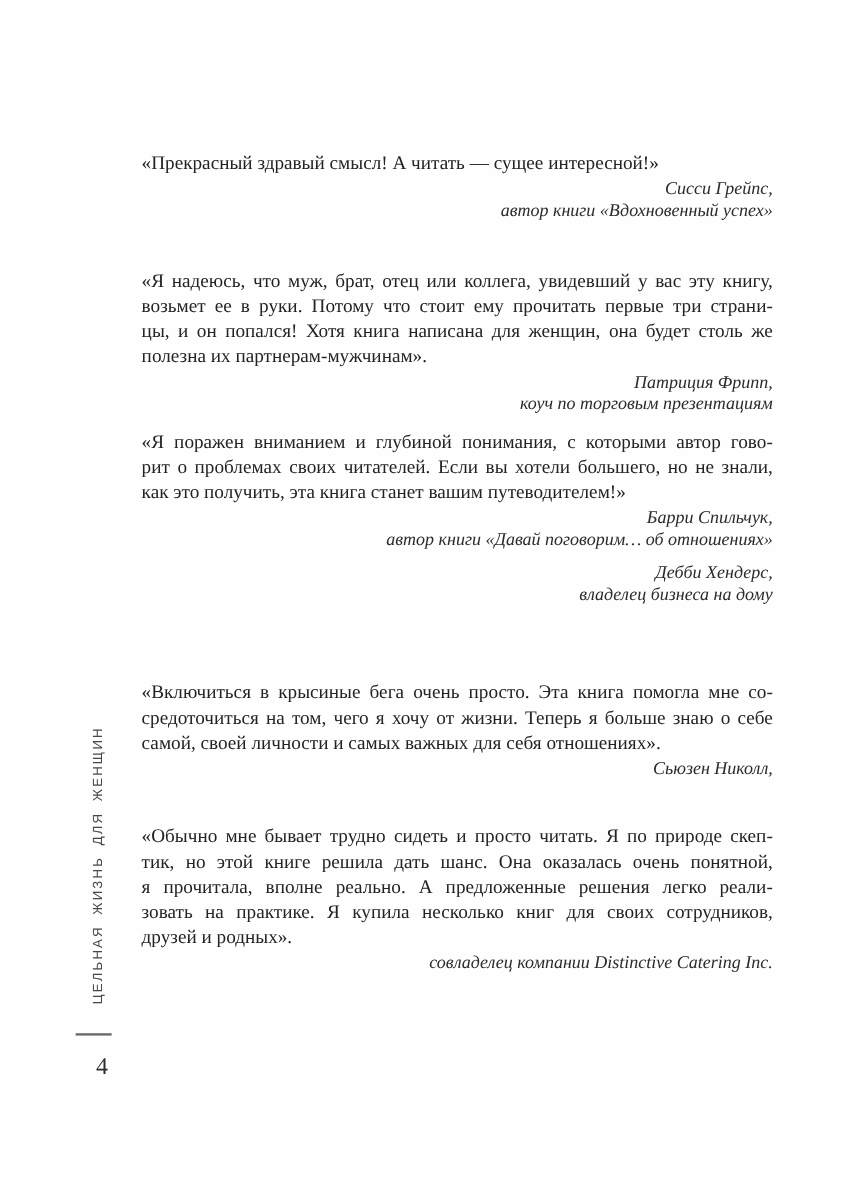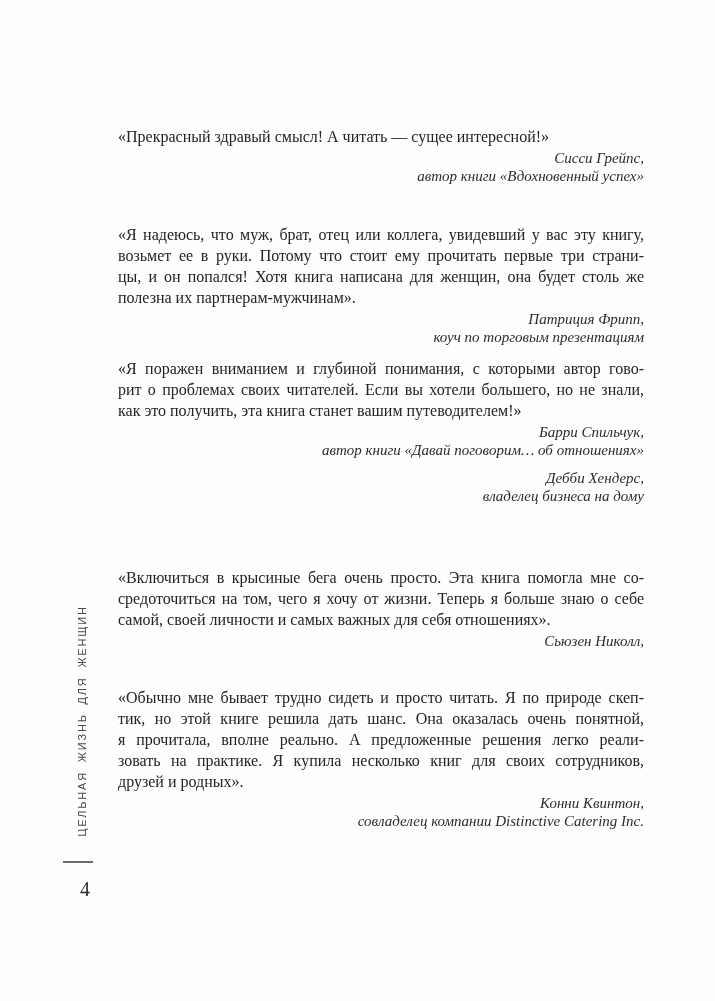--- a/index.html
+++ b/index.html
@@ -153,19 +153,18 @@
 
   <section class="quote" style="top: 687px;">
     <div class="quote-body">
           <div class="qline">«Обычно мне бывает трудно сидеть и просто читать. Я по природе скеп-</div>
           <div class="qline">тик, но этой книге решила дать шанс. Она оказалась очень понятной,</div>
           <div class="qline">я прочитала, вполне реально. А предложенные решения легко реали-</div>
           <div class="qline">зовать на практике. Я купила несколько книг для своих сотрудников,</div>
           <div class="qline last">друзей и родных».</div>
         </div>
     <div class="quote-attr">
-          <div class="aline">Конни Квинтон,</div>
           <div class="aline">совладелец компании Distinctive Catering Inc.</div>
         </div>
   </section>
 </div>
 
 </div>
 
 </body></html>

